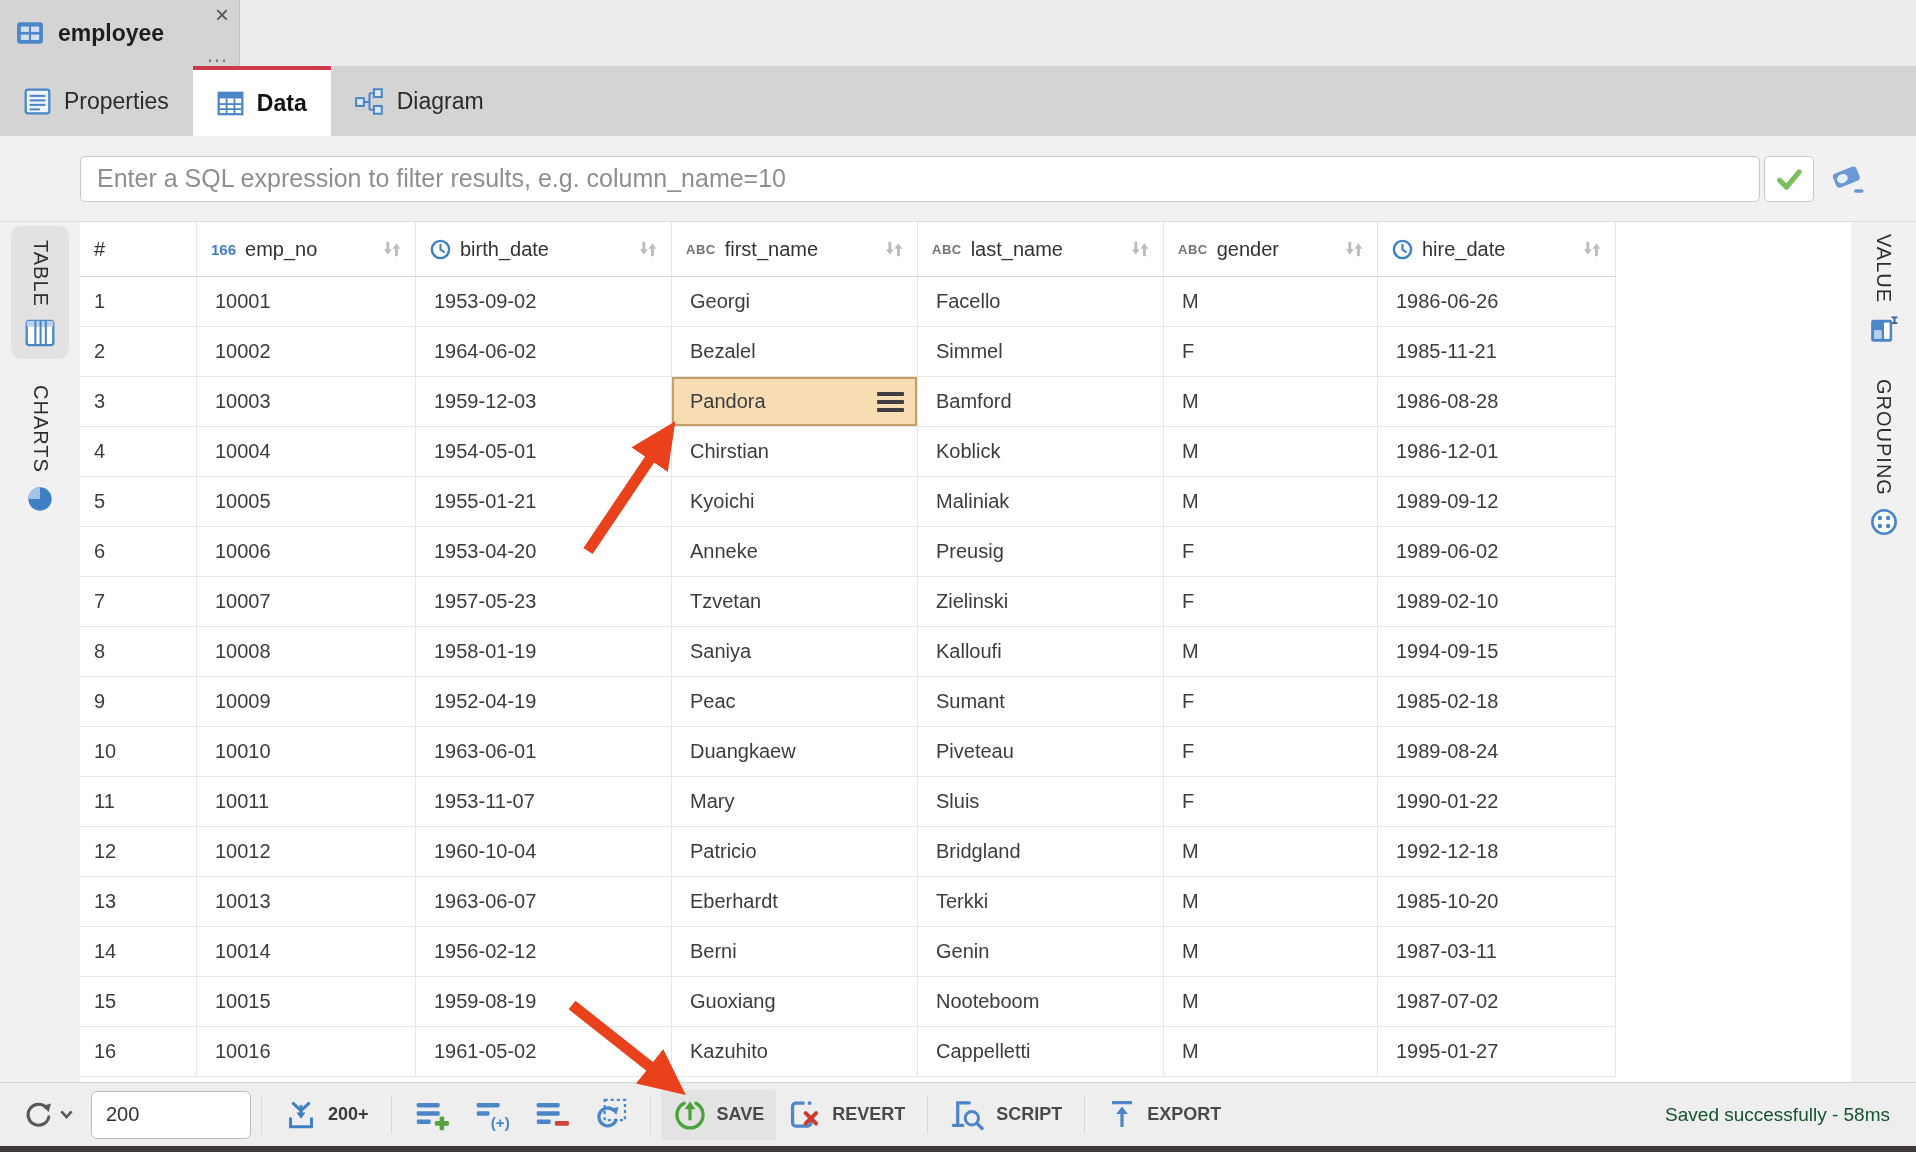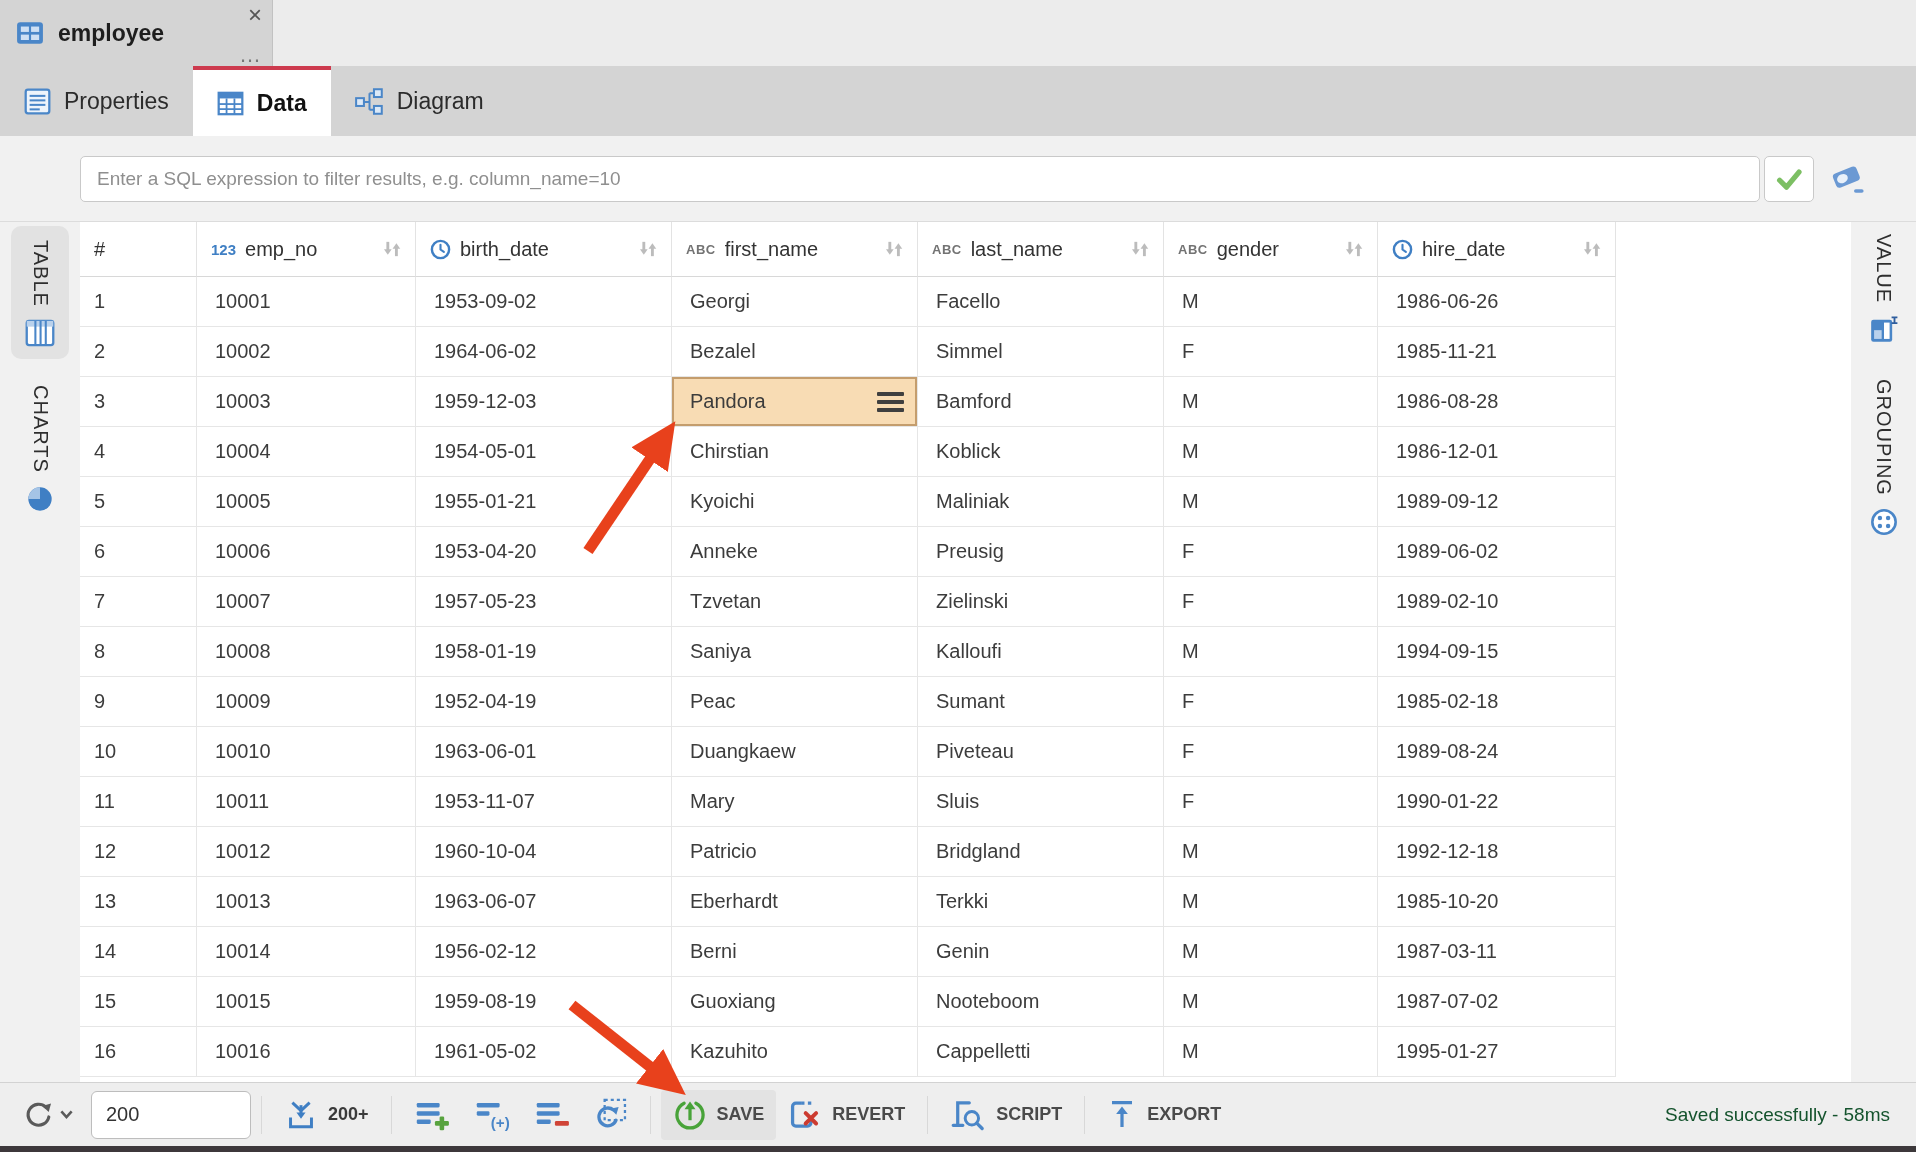--- a/index.html
+++ b/index.html
@@ -2,33 +2,33 @@
 <html><head>
 <meta charset="utf-8">
 <style>
   * { margin:0; padding:0; box-sizing:border-box; }
   html,body { width:1916px; height:1152px; overflow:hidden; }
   body { font-family:"Liberation Sans","DejaVu Sans",sans-serif; background:#fff; }
   .app { position:relative; width:1916px; height:1152px; background:#fff; overflow:hidden; }
 
   
   .tabbar1 { height:66px; background:#ececec; display:flex; }
-  .doc-tab { position:relative; width:273px; height:66px; background:#d4d4d4; border-right:1px solid #c2c2c2; display:flex; align-items:center; padding-left:16px; gap:14px; }
+  .doc-tab { position:relative; width:240px; height:66px; background:#d4d4d4; border-right:1px solid #c2c2c2; display:flex; align-items:center; padding-left:16px; gap:14px; }
   .doc-tab .label { font-size:23px; font-weight:700; color:#1e1e1e; }
   .doc-close { position:absolute; right:10px; top:2px; font-size:24px; color:#555; line-height:26px; }
   .doc-more { position:absolute; right:10px; bottom:0px; font-size:22px; color:#777; line-height:22px; letter-spacing:1px; }
 
   
   .tabbar2 { height:70px; background:#d4d4d4; display:flex; align-items:stretch; }
   .vtab { display:flex; align-items:center; gap:13px; padding:0 24px; font-size:23px; color:#2b2b2b; }
   .vtab.active { background:#ffffff; border-top:4px solid #cd3a4e; font-weight:700; color:#111; }
 
   
   .filterbar { height:86px; background:#f1f1f1; border-bottom:1px solid #dcdcdc; display:flex; align-items:center; padding-left:80px; }
-  .filter-input { width:1680px; height:46px; border:1px solid #c9c9c9; border-radius:5px; background:#fff; font-size:19px; color:#444; padding:0 16px; outline:none; font-family:"Liberation Sans",sans-serif; }
+  .filter-input { width:1680px; height:46px; border:1px solid #c9c9c9; border-radius:5px; background:#fff; font-size:25px; color:#444; padding:0 16px; outline:none; font-family:"Liberation Sans",sans-serif; }
   .filter-input::placeholder { color:#8f8f8f; }
   .filter-apply { width:50px; height:46px; margin-left:4px; border:1px solid #c9c9c9; border-radius:5px; background:#fff; display:flex; align-items:center; justify-content:center; }
   .filter-clear { margin-left:14px; width:40px; height:40px; display:flex; align-items:center; justify-content:center; }
 
   
   .main { display:flex; height:860px; }
   .rail { background:#f1f1f1; }
   .rail.left { width:80px; }
   .rail.right { width:65px; }
   .vtext { writing-mode:vertical-rl; font-size:20px; color:#2e2e2e; letter-spacing:1px; }
@@ -175,21 +175,21 @@
       </div>
     </div>
 
     <div class="grid-viewport">
       <div class="grid">
         <div class="grid-row">
           <div class="hcell">
             <span>#</span>
           </div>
           <div class="hcell">
-            <span class="type-num">123</span>
+            <span class="type-num">166</span>
             <span>emp_no</span>
             <span class="sort icon">
               <svg width="22" height="20" viewBox="0 0 20 18">
                   <rect x="4.9" y="2.5" width="2.6" height="7.5" fill="#bcbcbc"></rect>
                   <polygon points="2.7,9.2 9.7,9.2 6.2,14.2" fill="#bcbcbc"></polygon>
                   <rect x="12.7" y="8" width="2.6" height="7.5" fill="#bcbcbc"></rect>
                   <polygon points="10.5,8.8 17.5,8.8 14,3.8" fill="#bcbcbc"></polygon>
                 </svg>
             </span>
           </div>

